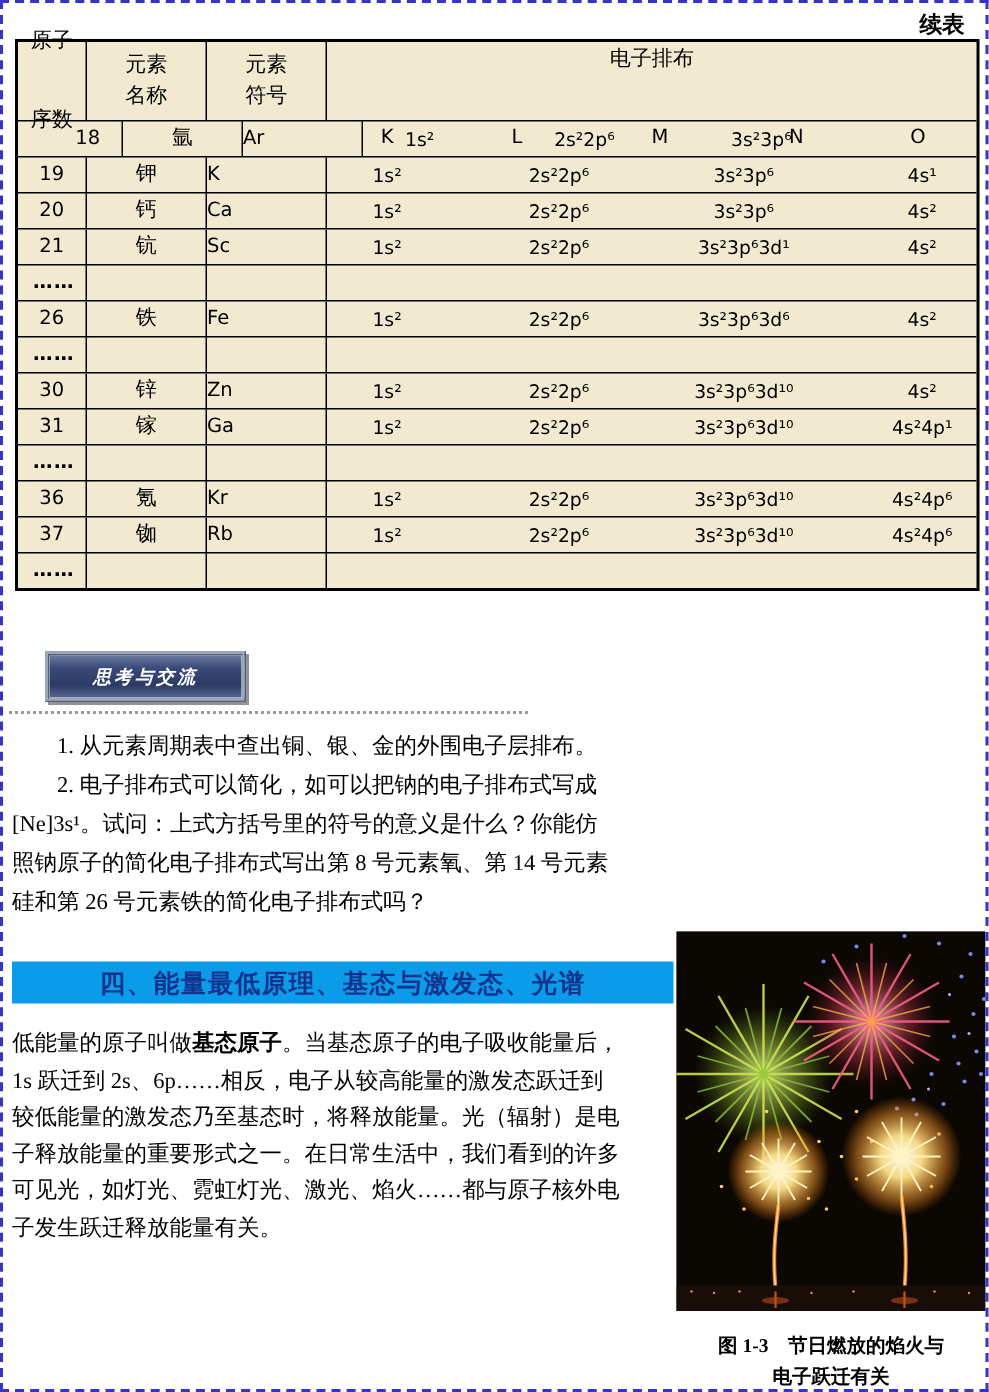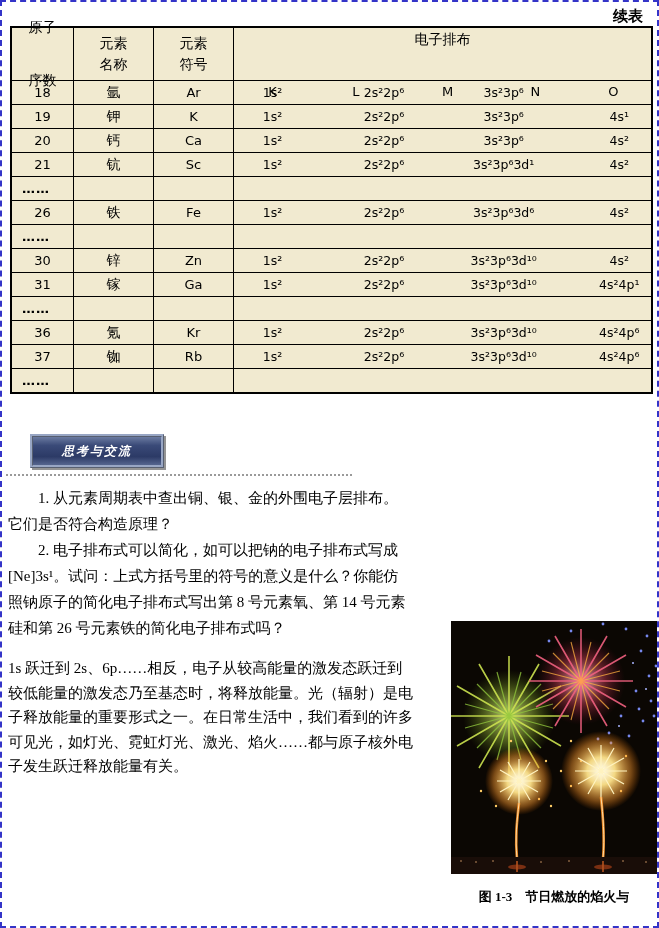--- a/index.html
+++ b/index.html
@@ -7,38 +7,38 @@
     width:659px;height:928px;box-sizing:border-box;position:relative;
     background:#ffffff;border:2px dashed #3434c8;overflow:hidden;
     font-family:"Liberation Serif","DejaVu Serif",serif;color:#000;
   }
   
   .continued{position:absolute;top:5px;right:14px;font-size:15px;font-weight:bold;}
   
   .etable{margin:24px 0 0 8px;width:643px;border:2px solid #000;background:#f1ead0;box-sizing:border-box;}
   .thead{display:flex;border-bottom:1px solid #000;}
   .th{box-sizing:border-box;}
-  .c1{width:62px;flex:none;gap:32px;}
+  .c1{width:46px;flex:none;gap:32px;}
   .c2{width:80px;flex:none;}
   .c3{width:80px;flex:none;}
   .c4{flex:1;gap:28px;}
   .thead .c1,.thead .c2,.thead .c3{
     border-right:1px solid #000;display:flex;flex-direction:column;align-items:center;
     justify-content:center;font-size:14px;line-height:21px;height:52px;
   }
   .thead .c4{height:52px;display:flex;flex-direction:column;}
   .cfg-title{text-align:center;font-size:14px;line-height:24px;}
   .shell-row{display:grid;grid-template-columns:18.5% 21.5% 22.5% 19.5% 18%;font-family:"DejaVu Sans",sans-serif;font-size:13px;line-height:24px;}
   .shell-row span{text-align:center;}
   .trow{display:flex;border-top:1px solid #000;height:23px;line-height:23px;font-size:13px;}
-  .trow:first-child{border-top:none;}
+  .trow:first-child{border-top:none;padding-left:24px;}
   .trow .td{box-sizing:border-box;}
   .trow .c1{text-align:center;border-right:1px solid #000;font-family:"DejaVu Sans",sans-serif;}
   .trow .c2{text-align:center;border-right:1px solid #000;font-size:14px;}
-  .trow .c3{text-align:center;border-right:1px solid #000;font-family:"DejaVu Sans",sans-serif;}
+  .trow .c3{text-align:left;border-right:1px solid #000;font-family:"DejaVu Sans",sans-serif;}
   .trow .c4{display:grid;grid-template-columns:18.5% 21.5% 22.5% 19.5% 18%;font-family:"DejaVu Sans",sans-serif;font-size:12.5px;}
   .trow .c4 span{text-align:center;}
   .trow.dots .c1{text-align:left;padding-left:10px;letter-spacing:1px;font-weight:bold;}
   
   .badge{
     margin:40px 0 0 28px;width:128px;height:28px;display:flex;align-items:center;justify-content:center;
     background:linear-gradient(#6a7aa0 0%,#3a4a78 30%,#2c3a66 70%,#55658e 100%);
     border:3px ridge #98a6c4;box-shadow:2px 2px 0 rgba(60,60,60,.55);
     color:#fff;font-weight:bold;font-style:italic;font-size:12px;letter-spacing:2px;
     font-family:"Liberation Sans","DejaVu Sans",sans-serif;
@@ -251,29 +251,30 @@
           <span></span>
         </div>
       </div>
     </div>
 </div>
 
 <div class="badge">思考与交流</div>
 <div class="dotline"></div>
 <div class="questions">
     <div class="tline ind"><span>1. 从元素周期表中查出铜、银、金的外围电子层排布。</span></div>
-    <div class="tline"><span>它们是否符合构造原理？</span></div>
     <div class="tline ind"><span>2. 电子排布式可以简化，如可以把钠的电子排布式写成</span></div>
     <div class="tline"><span>[Ne]3s¹。试问：上式方括号里的符号的意义是什么？你能仿</span></div>
     <div class="tline"><span>照钠原子的简化电子排布式写出第 8 号元素氧、第 14 号元素</span></div>
     <div class="tline"><span>硅和第 26 号元素铁的简化电子排布式吗？</span></div>
   </div>
 
 <div class="left-col">
+  <div class="section-bar">四、能量最低原理、基态与激发态、光谱</div>
   <div class="main-paragraph">
+      <div class="tline"><span>低能量的原子叫做</span><span class="bold-term">基态原子</span><span>。当基态原子的电子吸收能量后，</span></div>
       <div class="tline"><span>1s 跃迁到 2s、6p……相反，电子从较高能量的激发态跃迁到</span></div>
       <div class="tline"><span>较低能量的激发态乃至基态时，将释放能量。光（辐射）是电</span></div>
       <div class="tline"><span>子释放能量的重要形式之一。在日常生活中，我们看到的许多</span></div>
       <div class="tline"><span>可见光，如灯光、霓虹灯光、激光、焰火……都与原子核外电</span></div>
       <div class="tline"><span>子发生跃迁释放能量有关。</span></div>
     </div>
 </div>
 
 <div class="figure">
   <svg class="photo" viewBox="0 0 206 253" xmlns="http://www.w3.org/2000/svg">
@@ -365,14 +366,15 @@
         <circle cx="118" cy="240" r=".8"></circle>
         <circle cx="172" cy="240" r=".8"></circle>
         <circle cx="195" cy="241" r=".8"></circle>
       </g>
     <ellipse cx="66" cy="246" rx="9" ry="2.4" fill="#7a2f12"></ellipse>
     <ellipse cx="152" cy="246" rx="9" ry="2.4" fill="#7a2f12"></ellipse>
     <path d="M66,240L66,251M152,240L152,251" stroke="#b5531f" stroke-width="1.6"></path>
   </svg>
   <div class="caption">
     <div>图 1-3　节日燃放的焰火与</div>
+    <div>电子跃迁有关</div>
   </div>
 </div>
 
 </body></html>

